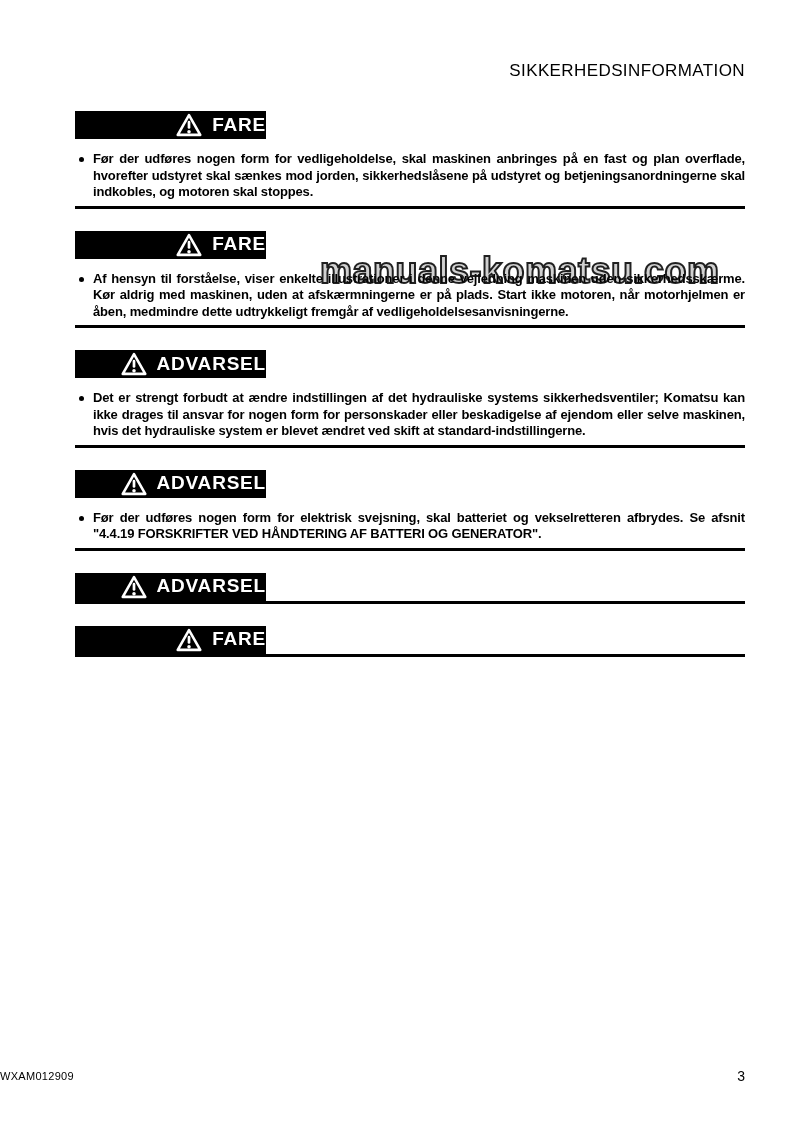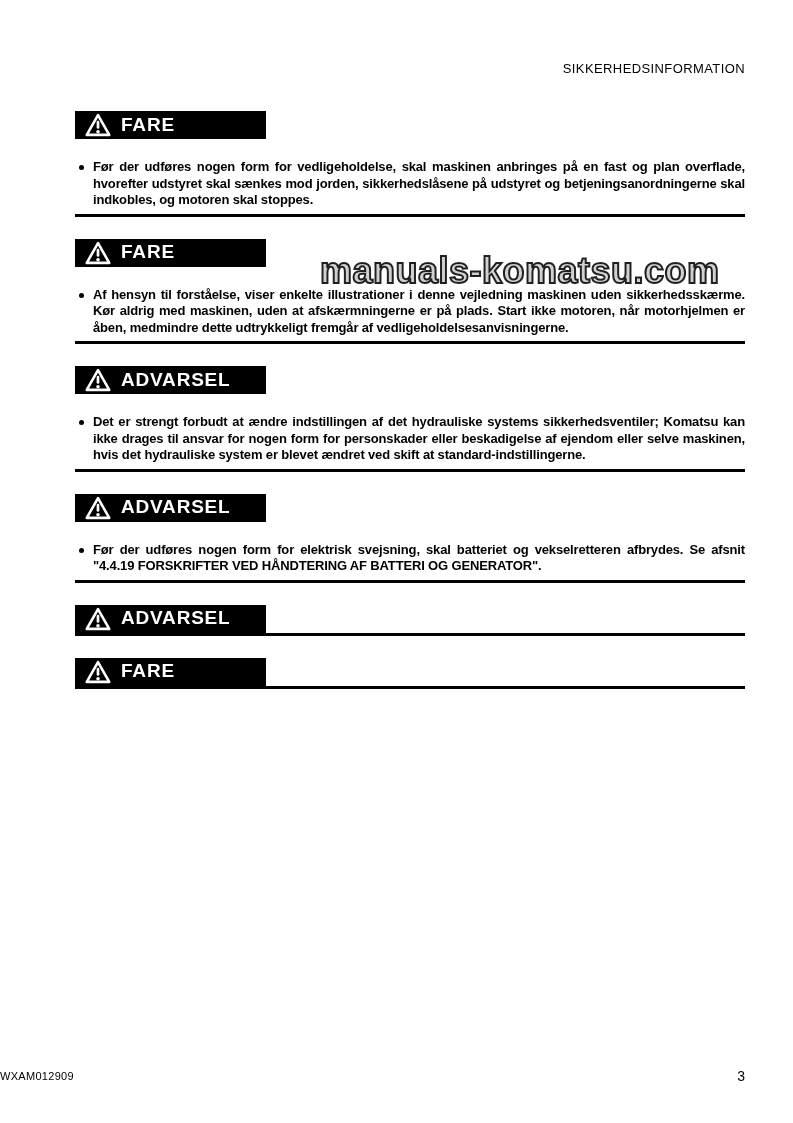--- a/index.html
+++ b/index.html
@@ -13,21 +13,21 @@
     height: 1123px;
     background: #ffffff;
     font-family: "Liberation Sans", sans-serif;
     color: #000000;
     overflow: hidden;
   }
   .header {
     position: absolute;
     top: 61px;
     right: 48px;
-    font-size: 13px;
+    font-size: 17px;
     letter-spacing: 0.4px;
     color: #000000;
   }
   .content {
     position: absolute;
     left: 75px;
     top: 0;
     width: 670px;
   }
   .warn-section:first-child .warn-box {
@@ -37,39 +37,40 @@
     margin-bottom: 22px;
   }
   .warn-box {
     width: 191px;
     height: 28px;
     background: #000000;
     display: flex;
     align-items: center;
     box-sizing: border-box;
     padding-left: 10px;
+    justify-content: flex-end;
   }
   .warn-icon {
     display: inline-flex;
     width: 26px;
     height: 24px;
     flex: none;
   }
   .warn-title {
     color: #ffffff;
     font-weight: bold;
     font-size: 19px;
     letter-spacing: 0.8px;
     margin-left: 10px;
     line-height: 1;
     padding-bottom: 2px;
   }
   .warn-body {
     display: flex;
-    margin: 20px 0 5px 0;
+    margin: 12px 0 5px 0;
   }
   .bullet {
     width: 5px;
     height: 5px;
     border-radius: 50%;
     background: #000000;
     flex: none;
     margin: 6px 9px 0 4px;
   }
   .warn-text {

